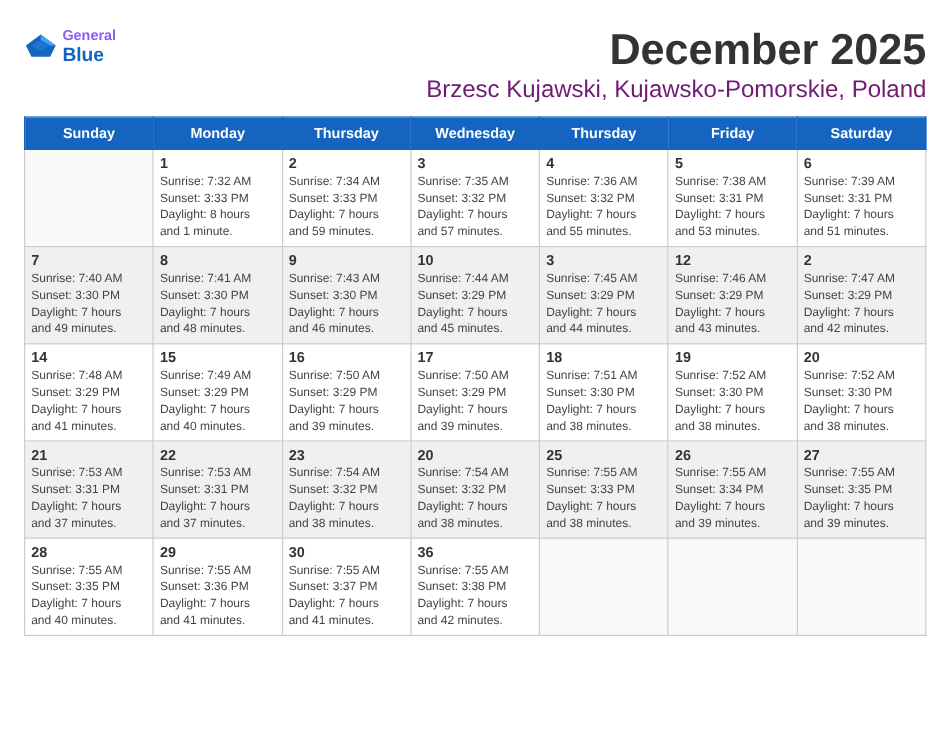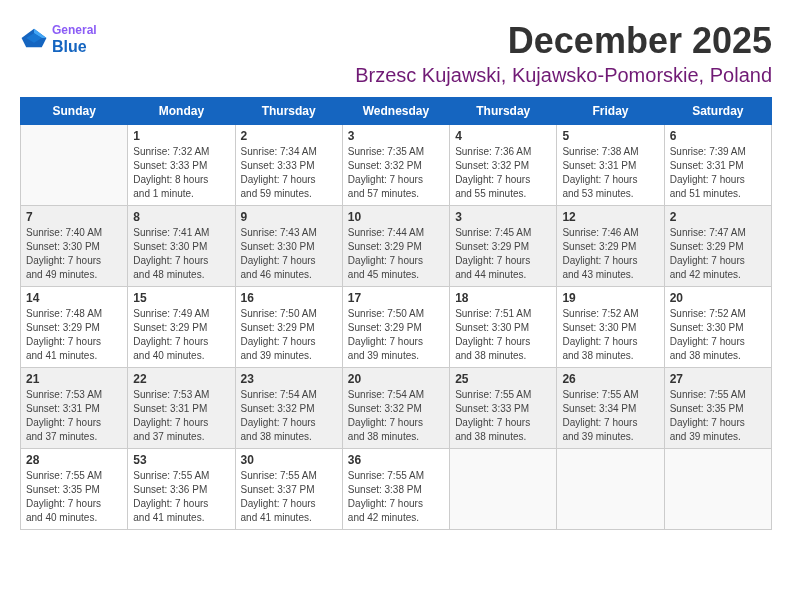--- a/index.html
+++ b/index.html
@@ -224,21 +224,21 @@
           <div class="day-number">27</div>
           <div class="cell-content">Sunrise: 7:55 AM<br>Sunset: 3:35 PM<br>Daylight: 7 hours<br>and 39 minutes.</div>
         </td>
       </tr>
       <tr>
         <td>
           <div class="day-number">28</div>
           <div class="cell-content">Sunrise: 7:55 AM<br>Sunset: 3:35 PM<br>Daylight: 7 hours<br>and 40 minutes.</div>
         </td>
         <td>
-          <div class="day-number">53</div>
+          <div class="day-number">29</div>
           <div class="cell-content">Sunrise: 7:55 AM<br>Sunset: 3:36 PM<br>Daylight: 7 hours<br>and 41 minutes.</div>
         </td>
         <td>
           <div class="day-number">30</div>
           <div class="cell-content">Sunrise: 7:55 AM<br>Sunset: 3:37 PM<br>Daylight: 7 hours<br>and 41 minutes.</div>
         </td>
         <td>
           <div class="day-number">36</div>
           <div class="cell-content">Sunrise: 7:55 AM<br>Sunset: 3:38 PM<br>Daylight: 7 hours<br>and 42 minutes.</div>
         </td>

